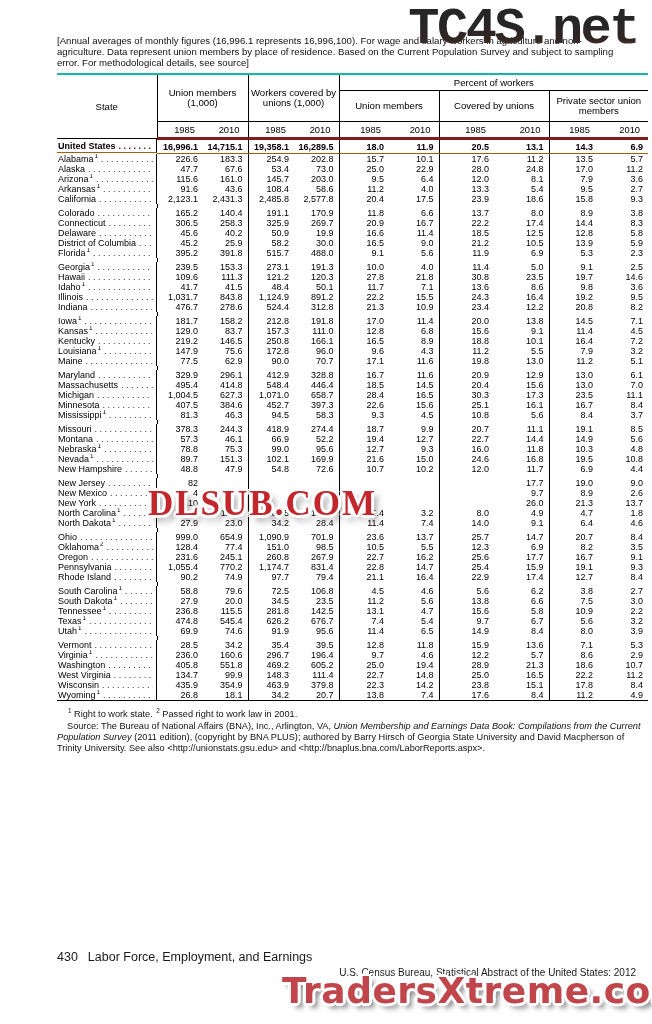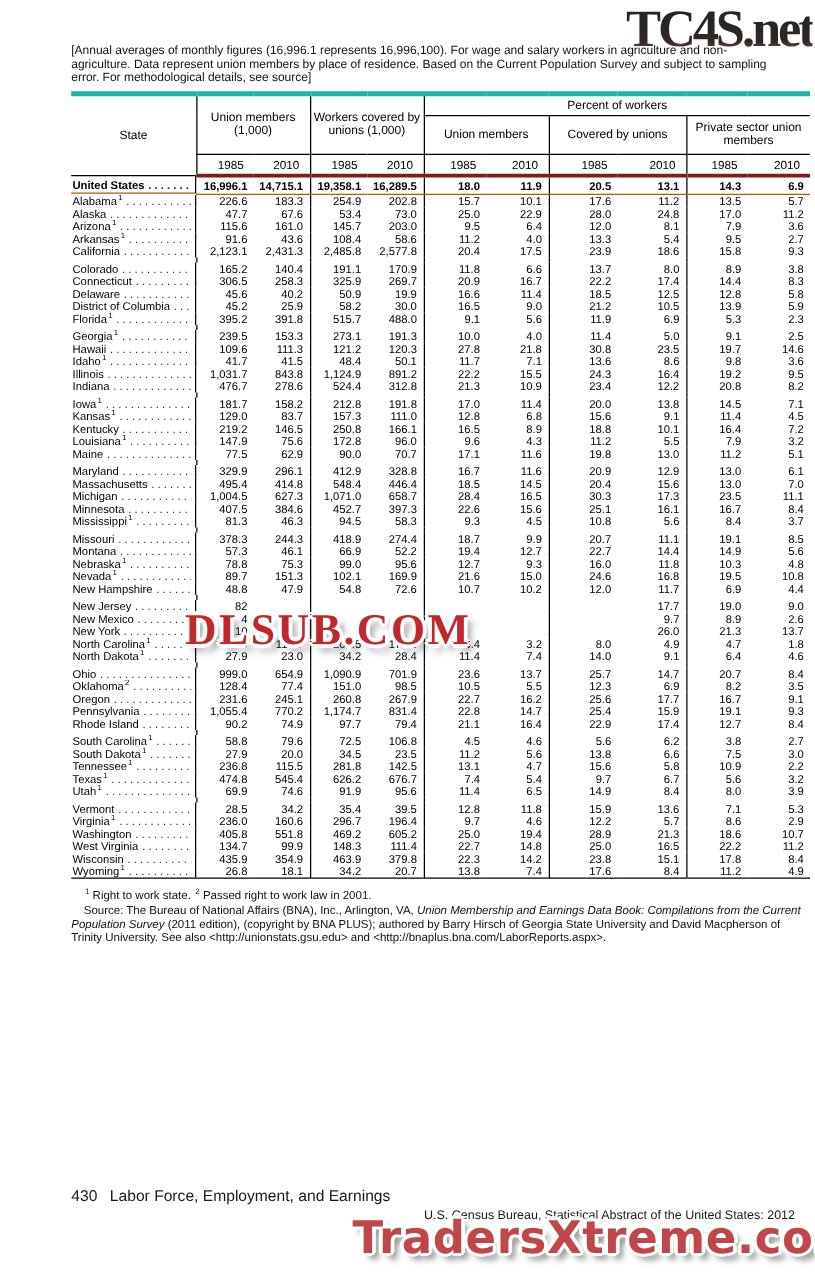--- a/index.html
+++ b/index.html
@@ -5,21 +5,21 @@
   html,body{margin:0;padding:0;}
   body{
     width:652px;height:1024px;background:#fff;position:relative;overflow:hidden;
     font-family:"Liberation Sans",sans-serif;color:#000;
   }
   .page{position:absolute;left:57px;top:36px;width:591px;}
   .title{font-family:"Liberation Serif",serif;font-size:15.5px;font-weight:bold;margin:0 0 5px 0;}
   .note{font-size:9.6px;line-height:1.13;width:572px;margin-bottom:5px;color:#111;}
   table{border-collapse:collapse;width:591px;table-layout:fixed;border-bottom:1.5px solid #000;}
   th,td{padding:0;font-weight:normal;}
-  thead th{font-size:9.6px;line-height:1.1;text-align:center;border-top:4px solid #14b8a6;}
+  thead th{font-size:9.6px;line-height:1.1;text-align:center;border-top:2px solid #14b8a6;}
   th.state-h{vertical-align:middle;border-right:1px solid #000;border-bottom:1px solid #000;}
   th.grp{vertical-align:middle;border-bottom:1px solid #000;height:30px;}
   th.br{border-right:1px solid #000;}
   th.pow{border-bottom:1px solid #000;height:15px;vertical-align:middle;}
   tr.sub th{border-top:none;}
   #year-row th{border-top:1px solid #000;border-bottom:3px solid #7f1d1d;height:15px;
     text-align:right;padding-right:8px;font-size:9.4px;}
   td{font-size:9px;height:10px;line-height:10px;white-space:nowrap;}
   td.num{text-align:right;padding-right:5px;}
   td.frag{text-align:right;padding-left:9px;}
@@ -27,22 +27,22 @@
   td.st{display:flex;align-items:flex-end;overflow:hidden;height:10px;}
   .nm{white-space:nowrap;padding-left:1px;}
   .dots{flex:1;overflow:hidden;white-space:nowrap;margin-left:3px;margin-right:3px;color:#222;}
   sup{font-size:6.3px;line-height:0;vertical-align:super;margin-left:1px;}
   tr.us td{font-weight:bold;border-bottom:1px solid #a16207;height:13px;line-height:12px;align-items:flex-end;}
   tr.gap td{height:4px;line-height:4px;}
   .footnotes{margin-top:8px;font-size:9.2px;line-height:1.22;color:#111;width:585px;}
   .footnotes p{margin:0;text-indent:10px;}
   .wm{position:absolute;z-index:50;white-space:nowrap;pointer-events:none;}
   #wm-top{
-    top:0;right:2px;font-size:42px;font-weight:900;letter-spacing:-2.5px;
-    font-family:Liberation Serif, serif;
+    top:0;right:14px;font-size:52px;font-weight:900;letter-spacing:-2.5px;
+    font-family:Liberation Mono, monospace;
     background:linear-gradient(180deg,#262626 40%,#332624 68%,#936058 100%);
     -webkit-background-clip:text;background-clip:text;color:transparent;
   }
   #wm-mid{
     left:148px;top:484px;font-size:35px;font-weight:bold;letter-spacing:2px;
     font-family:"Liberation Serif",serif;color:#c1272d;
     text-shadow:-2px -2px 0 #fff,2px -2px 0 #fff,-2px 2px 0 #fff,2px 2px 0 #fff,
       -3px 0 0 #fff,3px 0 0 #fff,0 -3px 0 #fff,0 3px 0 #fff,5px 6px 6px rgba(70,70,70,.55);
   }
   #wm-bottom{

